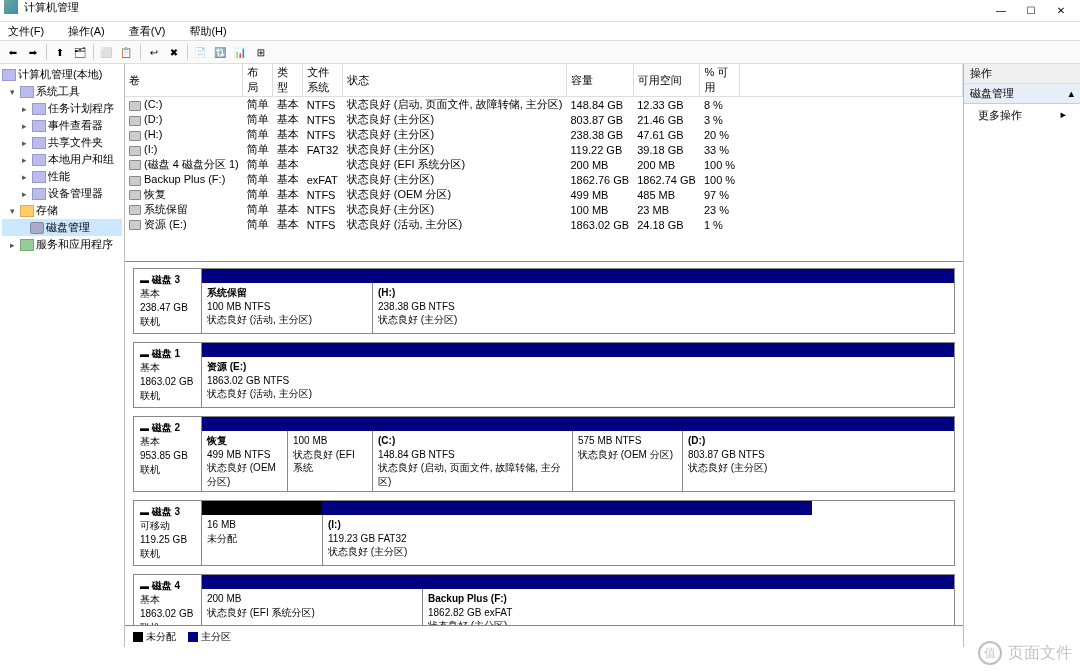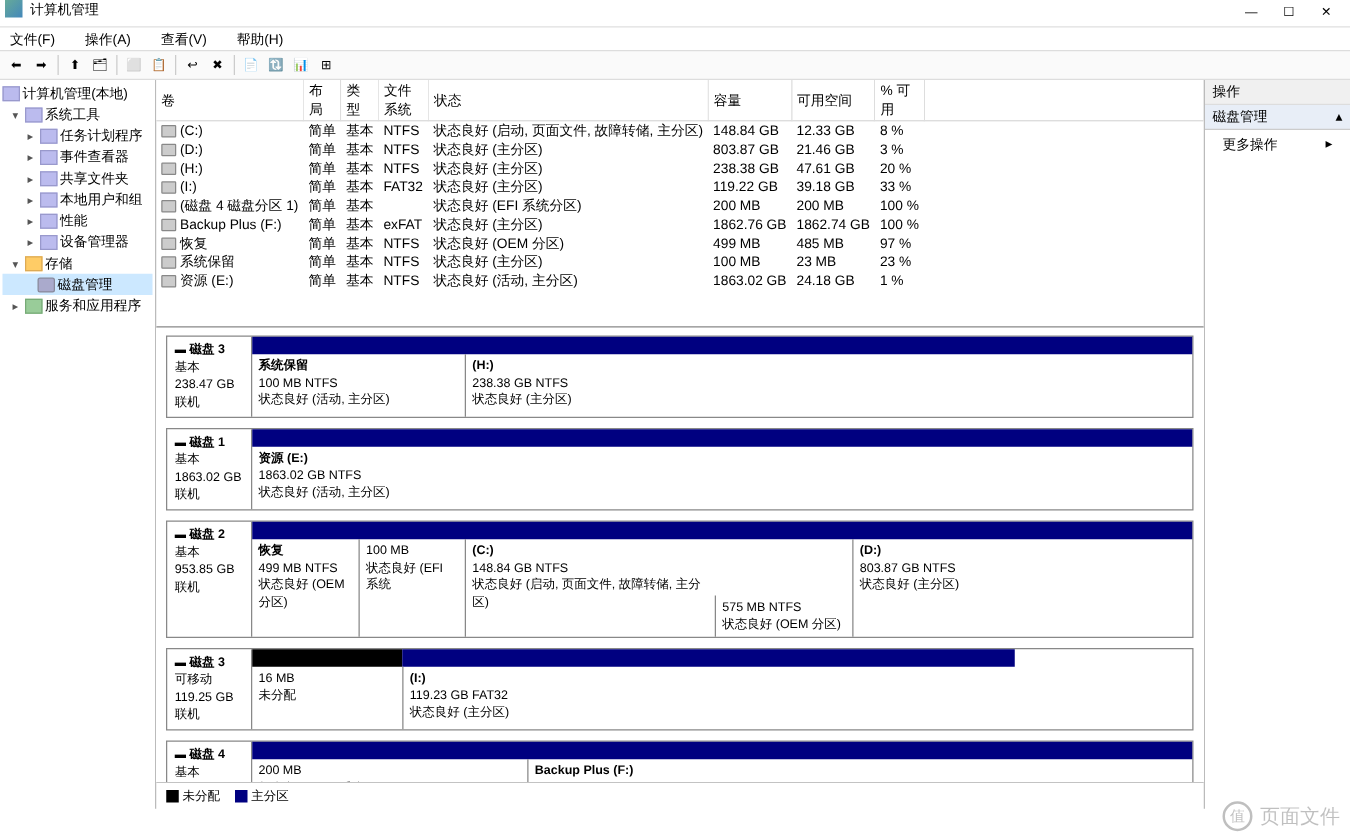--- a/index.html
+++ b/index.html
@@ -289,21 +289,21 @@
           </div>
         </div>
         <div class="disk-block">
           <div class="disk-info"><span style="font-size:9px">▬</span> <b>磁盘 2</b><br>基本<br>953.85 GB<br>联机</div>
           <div class="disk-parts">
             <div class="color-bar"></div>
             <div class="parts-row">
               <div class="part" style="width: 85px;"><b>恢复</b><br>499 MB NTFS<br>状态良好 (OEM 分区)</div>
               <div class="part" style="width: 85px;">100 MB<br>状态良好 (EFI 系统</div>
               <div class="part" style="width: 200px;"><b> (C:)</b><br>148.84 GB NTFS<br>状态良好 (启动, 页面文件, 故障转储, 主分区)</div>
-              <div class="part" style="width: 110px; margin-top: 45px;">575 MB NTFS<br>状态良好 (OEM 分区)</div>
+              <div class="part" style="width: 110px;">575 MB NTFS<br>状态良好 (OEM 分区)</div>
               <div class="part" style="width: 250px;"><b> (D:)</b><br>803.87 GB NTFS<br>状态良好 (主分区)</div>
             </div>
           </div>
         </div>
         <div class="disk-block">
           <div class="disk-info"><span style="font-size:9px">▬</span> <b>磁盘 3</b><br>可移动<br>119.25 GB<br>联机</div>
           <div class="disk-parts">
             <div style="display: flex;">
               <div class="color-bar black" style="width: 120px;"></div>
               <div class="color-bar" style="width: 490px;"></div>

